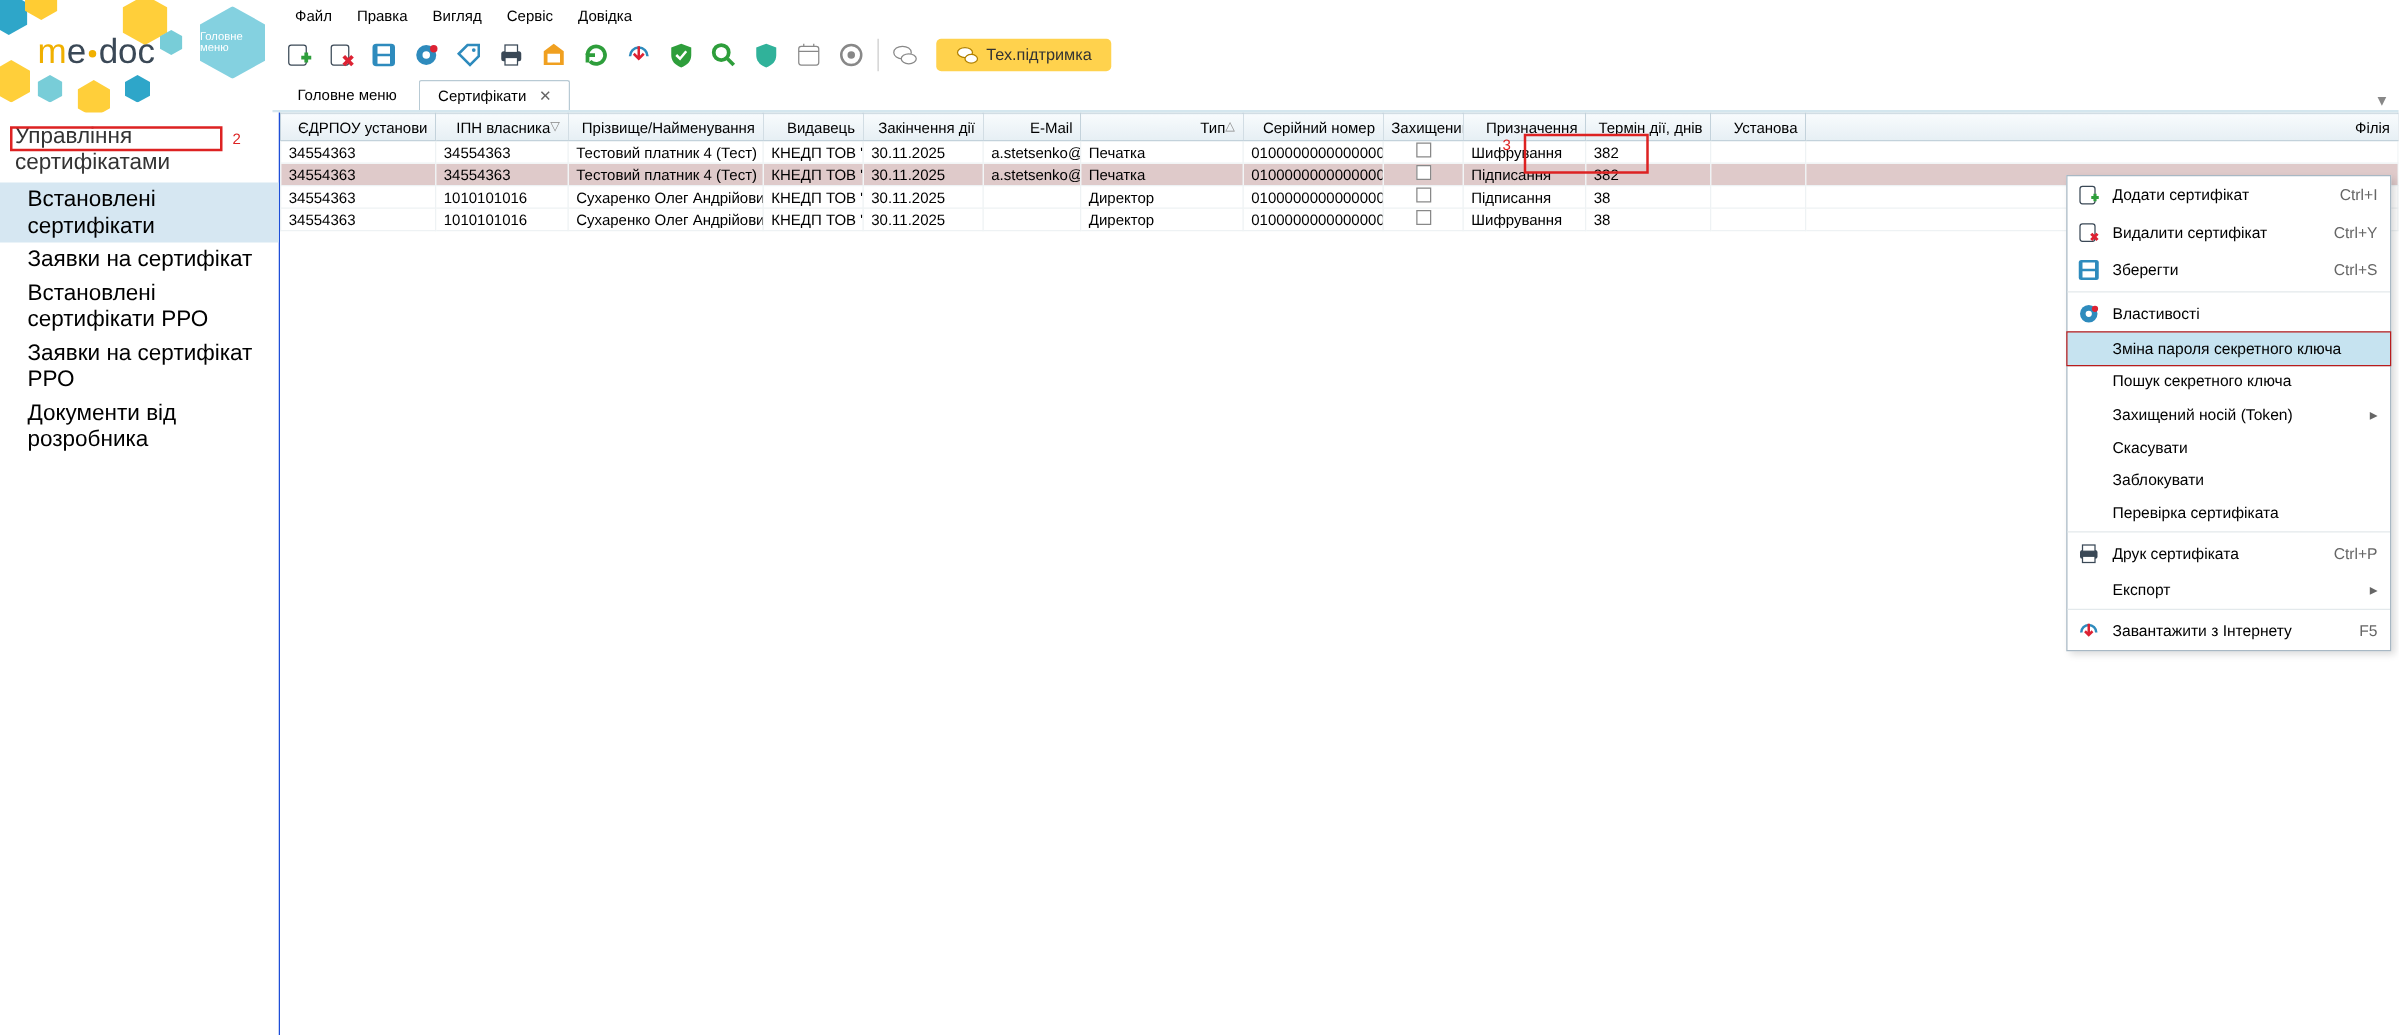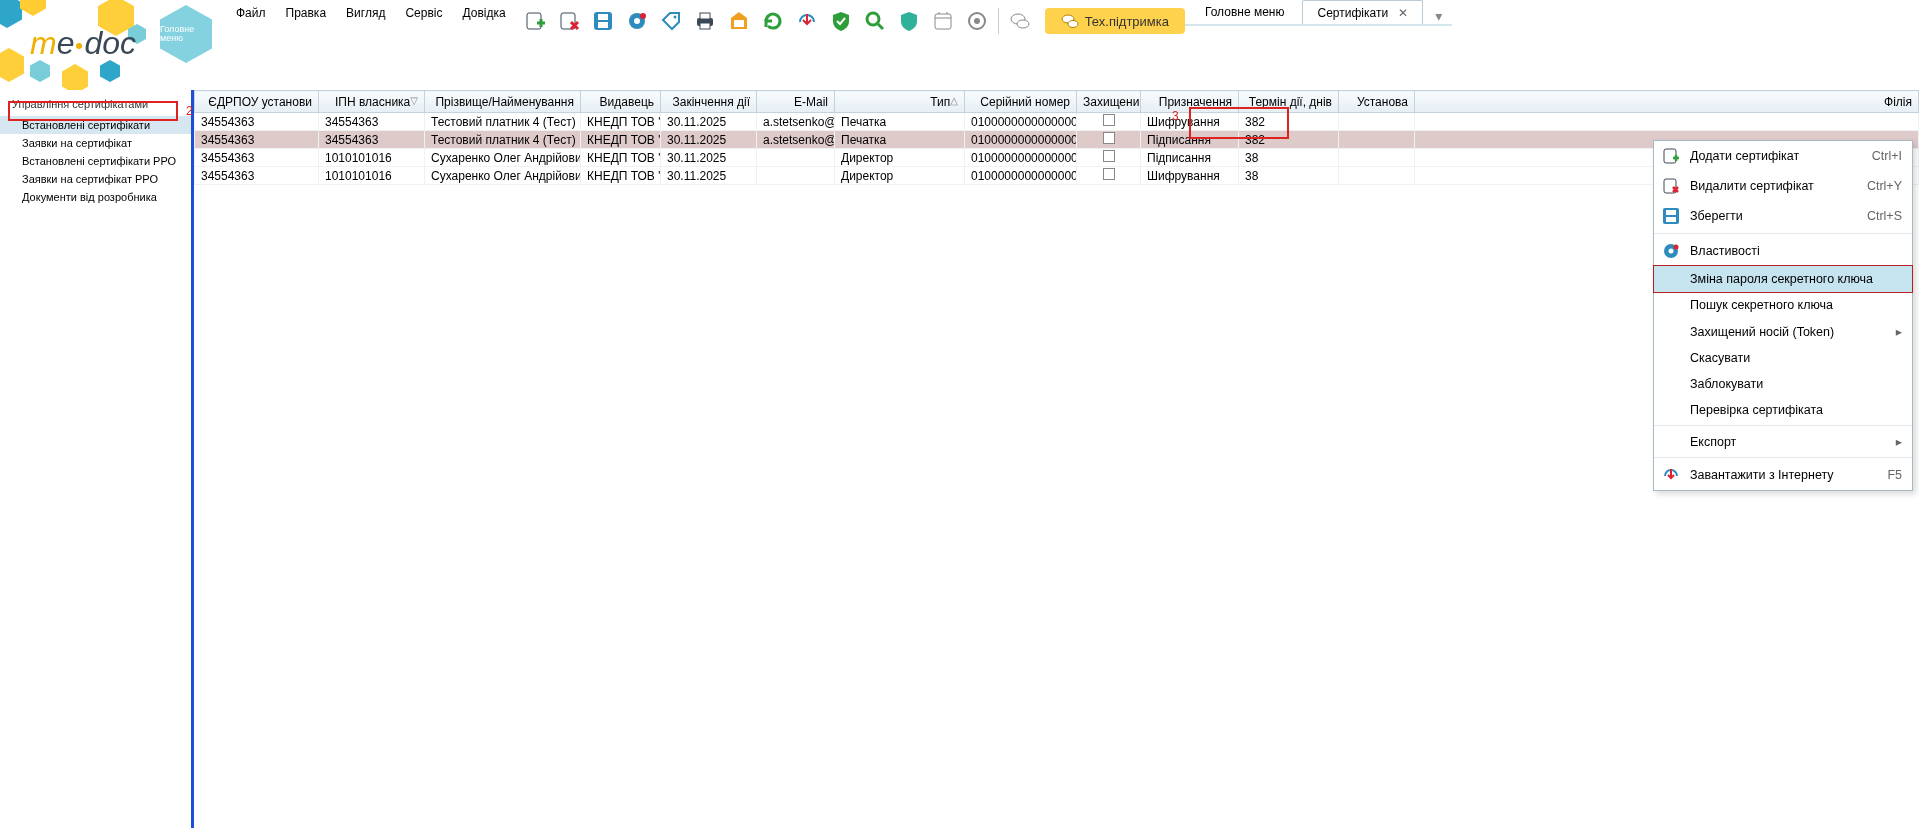--- a/index.html
+++ b/index.html
@@ -2,45 +2,45 @@
 <html><head>
 <meta charset="utf-8">
 <style>
   * { box-sizing: border-box; margin: 0; padding: 0; font-family: "Segoe UI", Tahoma, sans-serif; }
   body { overflow: hidden; }
   .app { display: flex; flex-direction: column; width: 1919px; height: 828px; background: #fff; position: relative; }
 
   
   .top-bar { display: flex; align-items: stretch; height: 90px; }
   .logo-zone { width: 218px; height: 90px; position: relative; overflow: hidden; }
-  .logo-text { position: absolute; left: 30px; top: 25px; font-size: 32px; font-weight: 300; font-style: italic; }
+  .logo-text { position: absolute; left: 30px; top: 25px; font-size: 28px; font-weight: 300; }
   .logo-text .m { color: #f0b000; }
   .logo-text .e { color: #3a4856; font-weight: 500; }
   .logo-text .dot { display:inline-block; width:6px; height:6px; background:#f0b000; border-radius:50%; vertical-align: middle; margin:0 2px;}
   .logo-text .doc { color: #3a4856; font-weight: 500; }
   .home-hex { position:absolute; left:160px; top:5px; width:52px; height:58px; background:#84d1e0; clip-path: polygon(50% 0,100% 25%,100% 75%,50% 100%,0 75%,0 25%); display:flex; flex-direction:column; align-items:center; justify-content:center; color:#fff; font-size:8px; cursor:pointer; }
   .home-hex .hlabel{font-size:9px; line-height:9px;}
   .deco-hex{position:absolute;clip-path:polygon(50% 0,100% 25%,100% 75%,50% 100%,0 75%,0 25%);}
 
-  .top-right { flex: 1; display: flex; }
+  .top-right { flex: 1; display: flex; flex-direction: column; }
   .menu-row { height: 22px; display: flex; align-items: center; padding-left: 10px; font-size: 12px; gap: 4px; margin-top:2px;}
   .menu-row .mi { padding: 2px 8px; cursor: pointer; }
 
   .toolbar-row { height: 42px; display: flex; align-items: center; padding-left: 6px; gap: 4px; }
   .tb-btn { width: 30px; height: 30px; display:flex; align-items:center; justify-content:center; cursor:pointer; border-radius:2px;}
   .support-btn { margin-left: 6px; background: #ffd24d; padding: 4px 16px; border-radius: 4px; font-size: 13px; cursor:pointer; color:#333; display:flex; align-items:center; gap:6px;}
 
   .tabs-row { height: 26px; display: flex; align-items: flex-end; padding-left: 4px; border-bottom: 2px solid #d4e6ee; }
   .tab { height: 24px; border: 1px solid #b8cad4; border-bottom: none; background: #fff; padding: 0 14px; font-size: 12px; display: flex; align-items: center; margin-right: 2px; cursor:pointer; border-radius: 2px 2px 0 0;}
   .tab.plain { border:none; padding:0 16px; }
   .tab .close { margin-left: 10px; font-size: 12px; color:#666; }
 
   
   .body { flex:1; display:flex; }
-  .sidebar { width: 194px; background: #fff; border-right: 3px solid #1d4ed8; padding-top: 4px; font-size: 11px; }
+  .sidebar { width: 224px; background: #fff; border-right: 1px solid #1d4ed8; padding-top: 4px; font-size: 18px; }
   .sb-title { padding: 4px 10px 6px 12px; color:#333; }
   .sb-item { padding: 3px 10px 3px 22px; cursor:pointer; }
   .sb-item.active { background:#d6e7f2; }
 
   .main { flex:1; display:flex; flex-direction:column; overflow:hidden; position:relative;}
   .grid { flex:1; overflow:auto; }
   table { border-collapse: collapse; width: 100%; table-layout: fixed; font-size: 12px; }
   thead th { background: linear-gradient(#f8fbfd,#e6eff4); border: 1px solid #c3d2db; padding: 3px 6px; font-weight: normal; text-align: right; white-space: nowrap; overflow:hidden; height: 22px; position:sticky; top:0;}
   thead th .srt{float:right; color:#888; font-size:10px;}
   tbody td { border: 1px solid #eef2f4; padding: 1px 6px; height: 17px; white-space: nowrap; overflow:hidden; }
@@ -393,20 +393,31 @@
     <div class="ctx-row">
       <span class="ctx-ico"></span>
       <span class="ctx-label">Заблокувати</span>
     </div>
     <div class="ctx-row">
       <span class="ctx-ico"></span>
       <span class="ctx-label">Перевірка сертифіката</span>
     </div>
     <div class="ctx-sep"></div>
     <div class="ctx-row">
+      <span class="ctx-ico">
+          <svg width="18" height="18">
+            <rect x="2" y="6" width="14" height="7" rx="2" fill="#3a4856"></rect>
+            <rect x="4" y="2" width="10" height="5" fill="#fff" stroke="#3a4856"></rect>
+            <rect x="4" y="11" width="10" height="5" fill="#fff" stroke="#3a4856"></rect>
+          </svg>
+        </span>
+      <span class="ctx-label">Друк сертифіката</span>
+        <span class="ctx-sc">Ctrl+P</span>
+    </div>
+    <div class="ctx-row">
       <span class="ctx-ico"></span>
       <span class="ctx-label">Експорт</span>
         <span class="ctx-arr">▸</span>
     </div>
     <div class="ctx-sep"></div>
     <div class="ctx-row">
       <span class="ctx-ico">
           <svg width="18" height="18">
             <path d="M3 10a6 6 0 1 1 12 0" fill="none" stroke="#2e8bbd" stroke-width="2"></path>
             <path d="M9 3v9M6 9l3 3 3-3" fill="none" stroke="#d23" stroke-width="2"></path>

